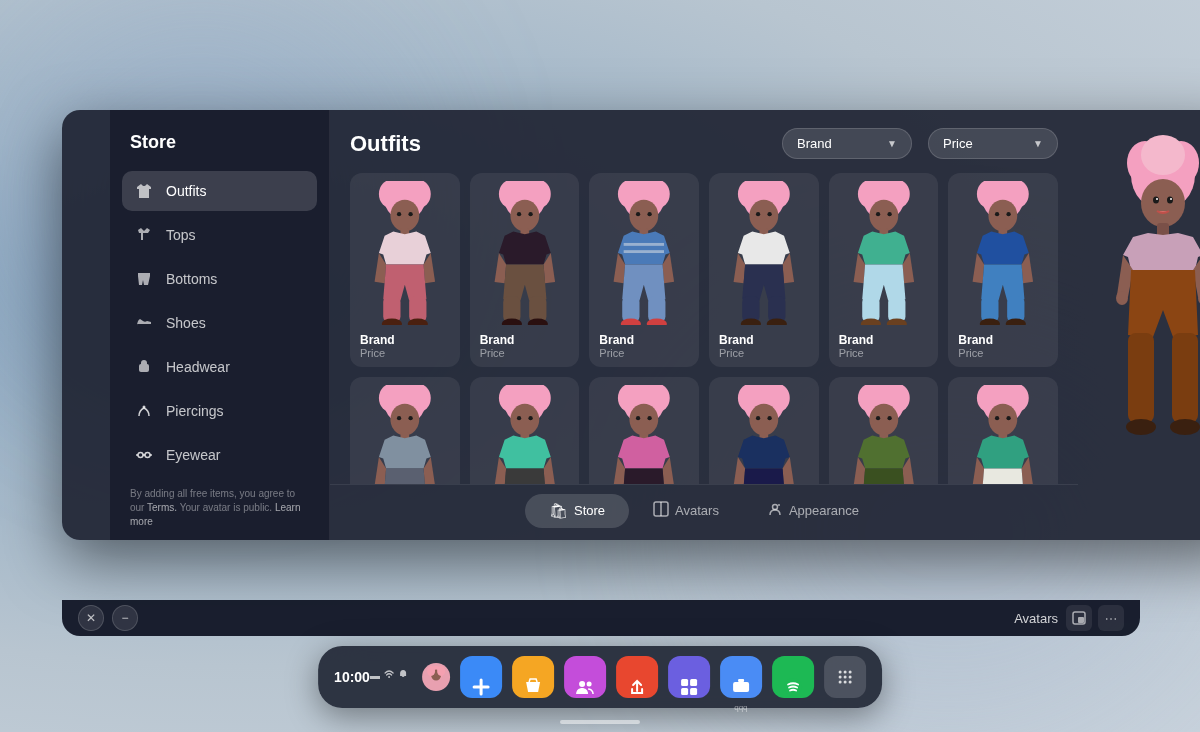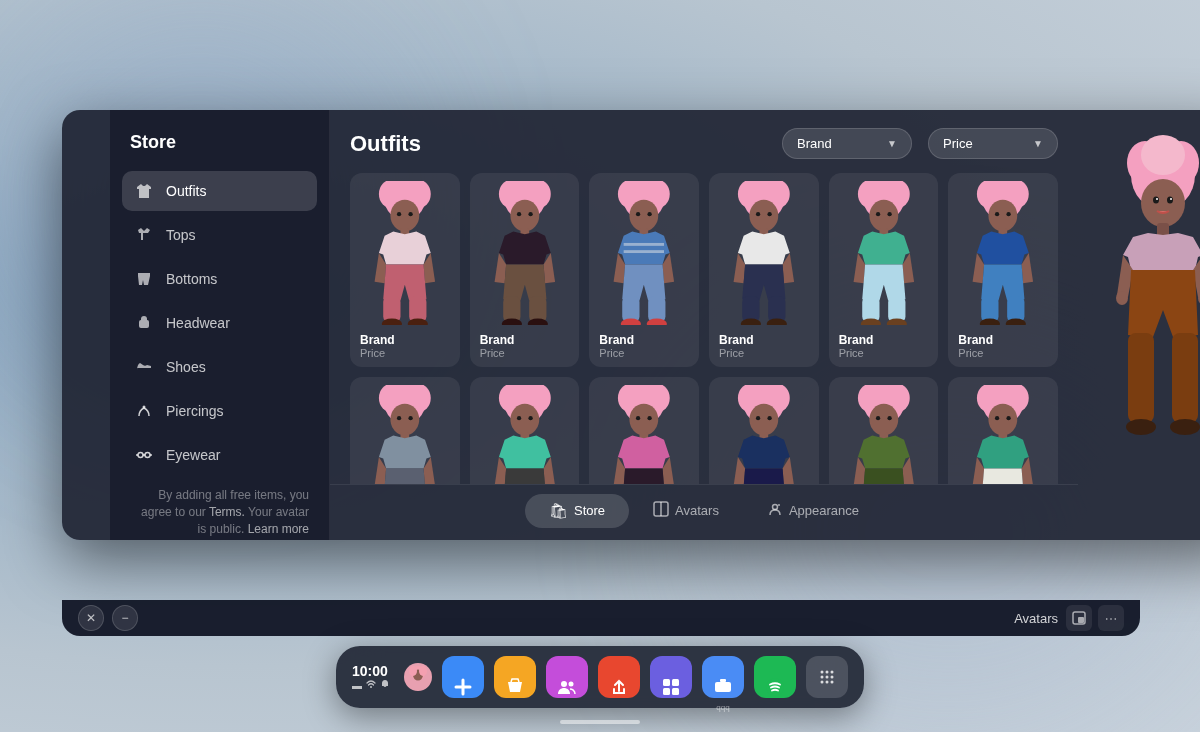--- a/index.html
+++ b/index.html
@@ -69,25 +69,24 @@
       height: 20px;
       display: flex;
       align-items: center;
       justify-content: center;
       color: rgba(255,255,255,0.8);
       font-size: 16px;
     }
 
     .sidebar-footer {
       margin-top: auto;
-      font-size: 12px;
+      font-size: 10px;
       color: rgba(255,255,255,0.4);
       padding: 8px;
       line-height: 1.4;
-      text-align: right;
     }
 
     .sidebar-footer a {
       color: rgba(255,255,255,0.6);
       text-decoration: none;
     }
 
     
     .main-content {
       flex: 1;
@@ -302,21 +301,21 @@
       padding: 10px 16px;
       display: flex;
       align-items: center;
       gap: 10px;
       box-shadow: 0 8px 32px rgba(0,0,0,0.4);
       backdrop-filter: blur(20px);
     }
 
     .taskbar-time-area {
       display: flex;
-      flex-direction: column;
+      flex-direction: row;
       align-items: flex-start;
       margin-right: 4px;
     }
 
     .taskbar-time {
       color: #fff;
       font-size: 14px;
       font-weight: 600;
     }
 
@@ -415,34 +414,34 @@
         <svg width="18" height="18" viewBox="0 0 18 18" fill="currentColor">
           <path d="M3 3h12v3l-2 9H9l-1-5-1 5H4L3 6V3z" opacity="0.8"></path>
         </svg>
       </div>
       <span>Bottoms</span>
     </div>
 
     <div class="sidebar-item">
       <div class="sidebar-icon">
         <svg width="18" height="18" viewBox="0 0 18 18" fill="currentColor">
+          <path d="M2 12c0-3 1-6 3-7l3 2c1 1 3 1 4 0l4 1v2H2z" opacity="0.8"></path>
+        </svg>
+      </div>
+      <span>Shoes</span>
+    </div>
+
+    <div class="sidebar-item">
+      <div class="sidebar-icon">
+        <svg width="18" height="18" viewBox="0 0 18 18" fill="currentColor">
           <rect x="4" y="6" width="10" height="8" rx="2" opacity="0.8"></rect>
           <path d="M6 6V5a3 3 0 016 0v1" opacity="0.8"></path>
         </svg>
       </div>
       <span>Headwear</span>
-    </div>
-
-    <div class="sidebar-item">
-      <div class="sidebar-icon">
-        <svg width="18" height="18" viewBox="0 0 18 18" fill="currentColor">
-          <path d="M2 12c0-3 1-6 3-7l3 2c1 1 3 1 4 0l4 1v2H2z" opacity="0.8"></path>
-        </svg>
-      </div>
-      <span>Shoes</span>
     </div>
 
     <div class="sidebar-item">
       <div class="sidebar-icon">
         <svg width="18" height="18" viewBox="0 0 18 18" fill="none" stroke="currentColor" stroke-width="1.5">
           <path d="M4 14c0-3 1-6 5-8 4 2 5 5 5 8"></path>
           <circle cx="9" cy="5" r="1.5" fill="currentColor" stroke="none"></circle>
         </svg>
       </div>
       <span>Piercings</span>

